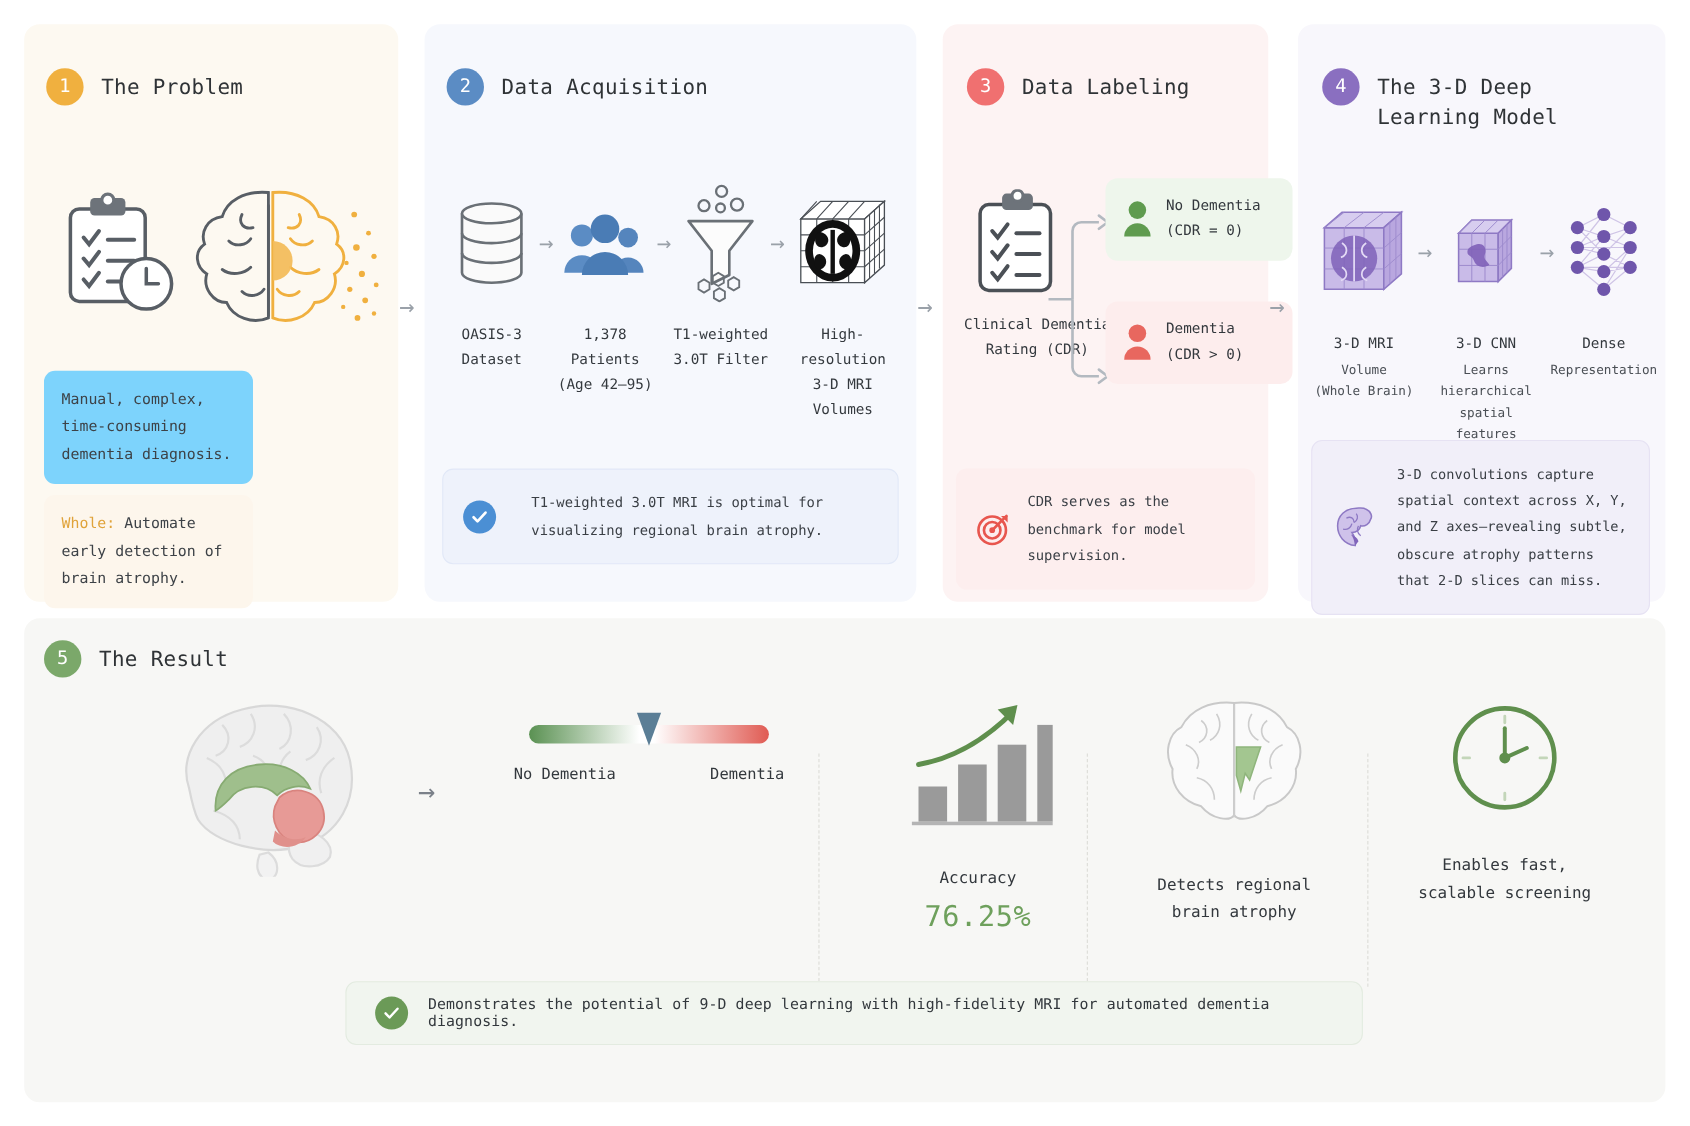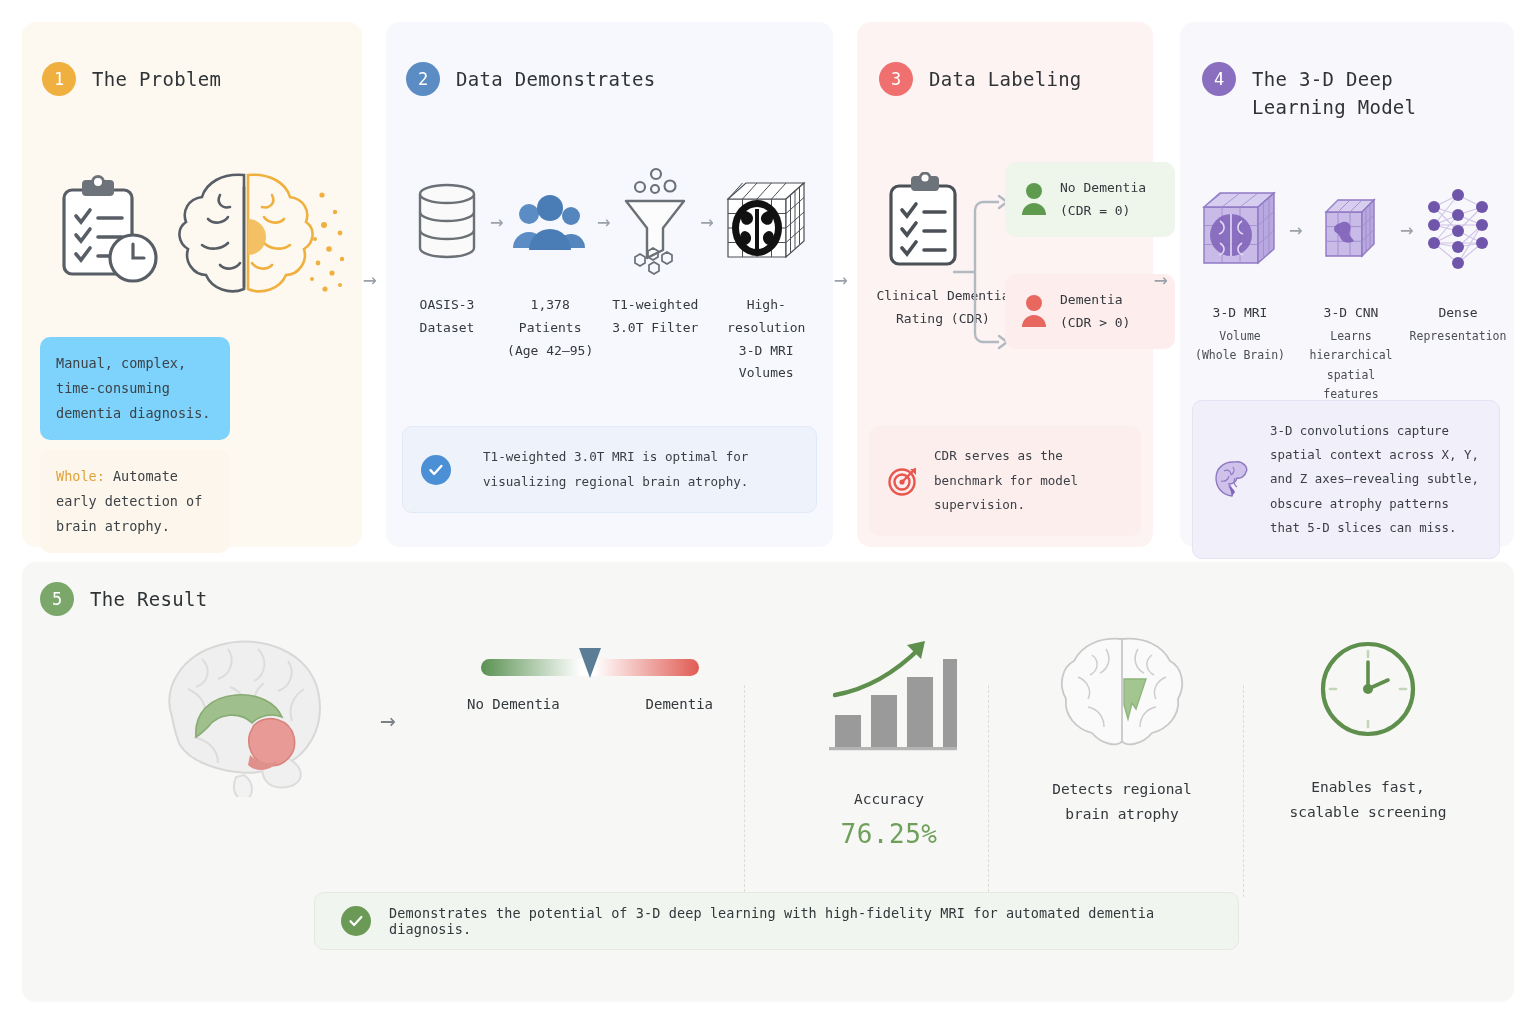--- a/index.html
+++ b/index.html
@@ -184,21 +184,21 @@
 
     <div class="note" id="note-1a">Manual, complex, time-consuming dementia diagnosis.</div>
     <div class="note" id="note-1b">
       <span class="goal-key">Whole:</span><span> Automate early detection of brain atrophy.</span>
     </div>
   </div>
 
   <div class="panel" id="panel-2">
     <div class="phead" id="head-2">
       <div class="badge b-blue">2</div>
-      <div class="ptitle">Data Demonstrates</div>
+      <div class="ptitle">Data Acquisition</div>
     </div>
 
     <div class="flow" id="flow-2">
 
       <div class="flow-item" style="width:88px">
         <div class="flow-art">
           <svg width="66" height="82" viewBox="0 0 66 82">
             <g fill="#fafafa" stroke="#6a7076" stroke-width="2.4">
               <path d="M6 14 v54 a27 9 0 0 0 54 0 v-54"></path>
               <ellipse cx="33" cy="14" rx="27" ry="9"></ellipse>
@@ -470,21 +470,21 @@
                    C22 27 25 25 26 21 C30 22 34 19 35 15 C37 12 35 8 31 6 C28 4 25 5 22 5 Z" fill="#cfc2ea" stroke="#8e79c4" stroke-width="1.4"></path>
           <g fill="none" stroke="#8e79c4" stroke-width="1.2">
             <path d="M13 14 c4 -2 7 0 7 4"></path>
             <path d="M10 24 c4 1 7 -1 8 -5"></path>
             <path d="M22 10 c2 3 1 6 -2 8"></path>
             <path d="M26 30 c-3 -2 -4 -6 -2 -9"></path>
           </g>
           <path d="M21 39 c-1 -5 -2 -8 -4 -10 c3 1 6 3 7 6 Z" fill="#8165bb"></path>
         </svg>
       </div>
-      <div class="callout-text">3-D convolutions capture spatial context across X, Y, and Z axes—revealing subtle, obscure atrophy patterns that 5-D slices can miss.</div>
+      <div class="callout-text">3-D convolutions capture spatial context across X, Y, and Z axes—revealing subtle, obscure atrophy patterns that 2-D slices can miss.</div>
     </div>
   </div>
 
   <div class="panel" id="panel-5">
     <div class="phead" id="head-5">
       <div class="badge b-green">5</div>
       <div class="ptitle">The Result</div>
     </div>
 
     <div id="result-row">
@@ -567,21 +567,21 @@
                 <path d="M54 16 c6 10 2 20 -6 24"></path>
               <path d="M100 22 c-8 6 -6 16 2 20"></path>
                 <path d="M114 44 c-10 4 -14 14 -10 22"></path>
               <path d="M104 74 c-10 2 -16 10 -16 20"></path>
                 <path d="M86 16 c-6 10 -2 20 6 24"></path>
               <path d="M70 8 v102"></path>
             </g>
             <path d="M72 46 L94 46 L84 76 L80 70 L76 86 L72 72 Z" fill="#a3c690" stroke="#8fb57c" stroke-width="1.4"></path>
           </svg>
         </span>
-        <div class="res-cap" style="margin-top:22px;">Detects regional<br>brain atrophy</div>
+        <div class="res-cap" style="margin-top:38px;">Detects regional<br>brain atrophy</div>
       </div>
 
       <div class="vsep" style="left:1221px;"></div>
 
       <div class="rescol" style="left:1256px;top:16px;width:180px;">
         <span>
           <svg width="110" height="112" viewBox="0 0 110 112">
             <circle cx="55" cy="56" r="45" fill="none" stroke="#5f8f4d" stroke-width="4.2"></circle>
             <g stroke="#c3d6b9" stroke-width="2.6" stroke-linecap="round">
               <path d="M55 18 v6"></path>
@@ -597,21 +597,21 @@
         <div class="res-cap" style="margin-top:30px;">Enables fast,<br>scalable screening</div>
       </div>
     </div>
 
     <div id="banner">
       <span class="gcheck">
         <svg width="18" height="18" viewBox="0 0 18 18">
           <path d="M3.5 9.2 l3.6 3.8 l7.3 -8" fill="none" stroke="#fff" stroke-width="2.2" stroke-linecap="round" stroke-linejoin="round"></path>
         </svg>
       </span>
-      <span id="banner-text">Demonstrates the potential of 3-D deep learning with high-fidelity MRI for automated dementia diagnosis.</span>
+      <span id="banner-text">Demonstrates the potential of 9-D deep learning with high-fidelity MRI for automated dementia diagnosis.</span>
     </div>
   </div>
 
   <div class="gap-arrow" id="gap-1">→</div>
   <div class="gap-arrow" id="gap-2">→</div>
   <div class="gap-arrow" id="gap-3">→</div>
 
 </div>
 
 </body></html>

